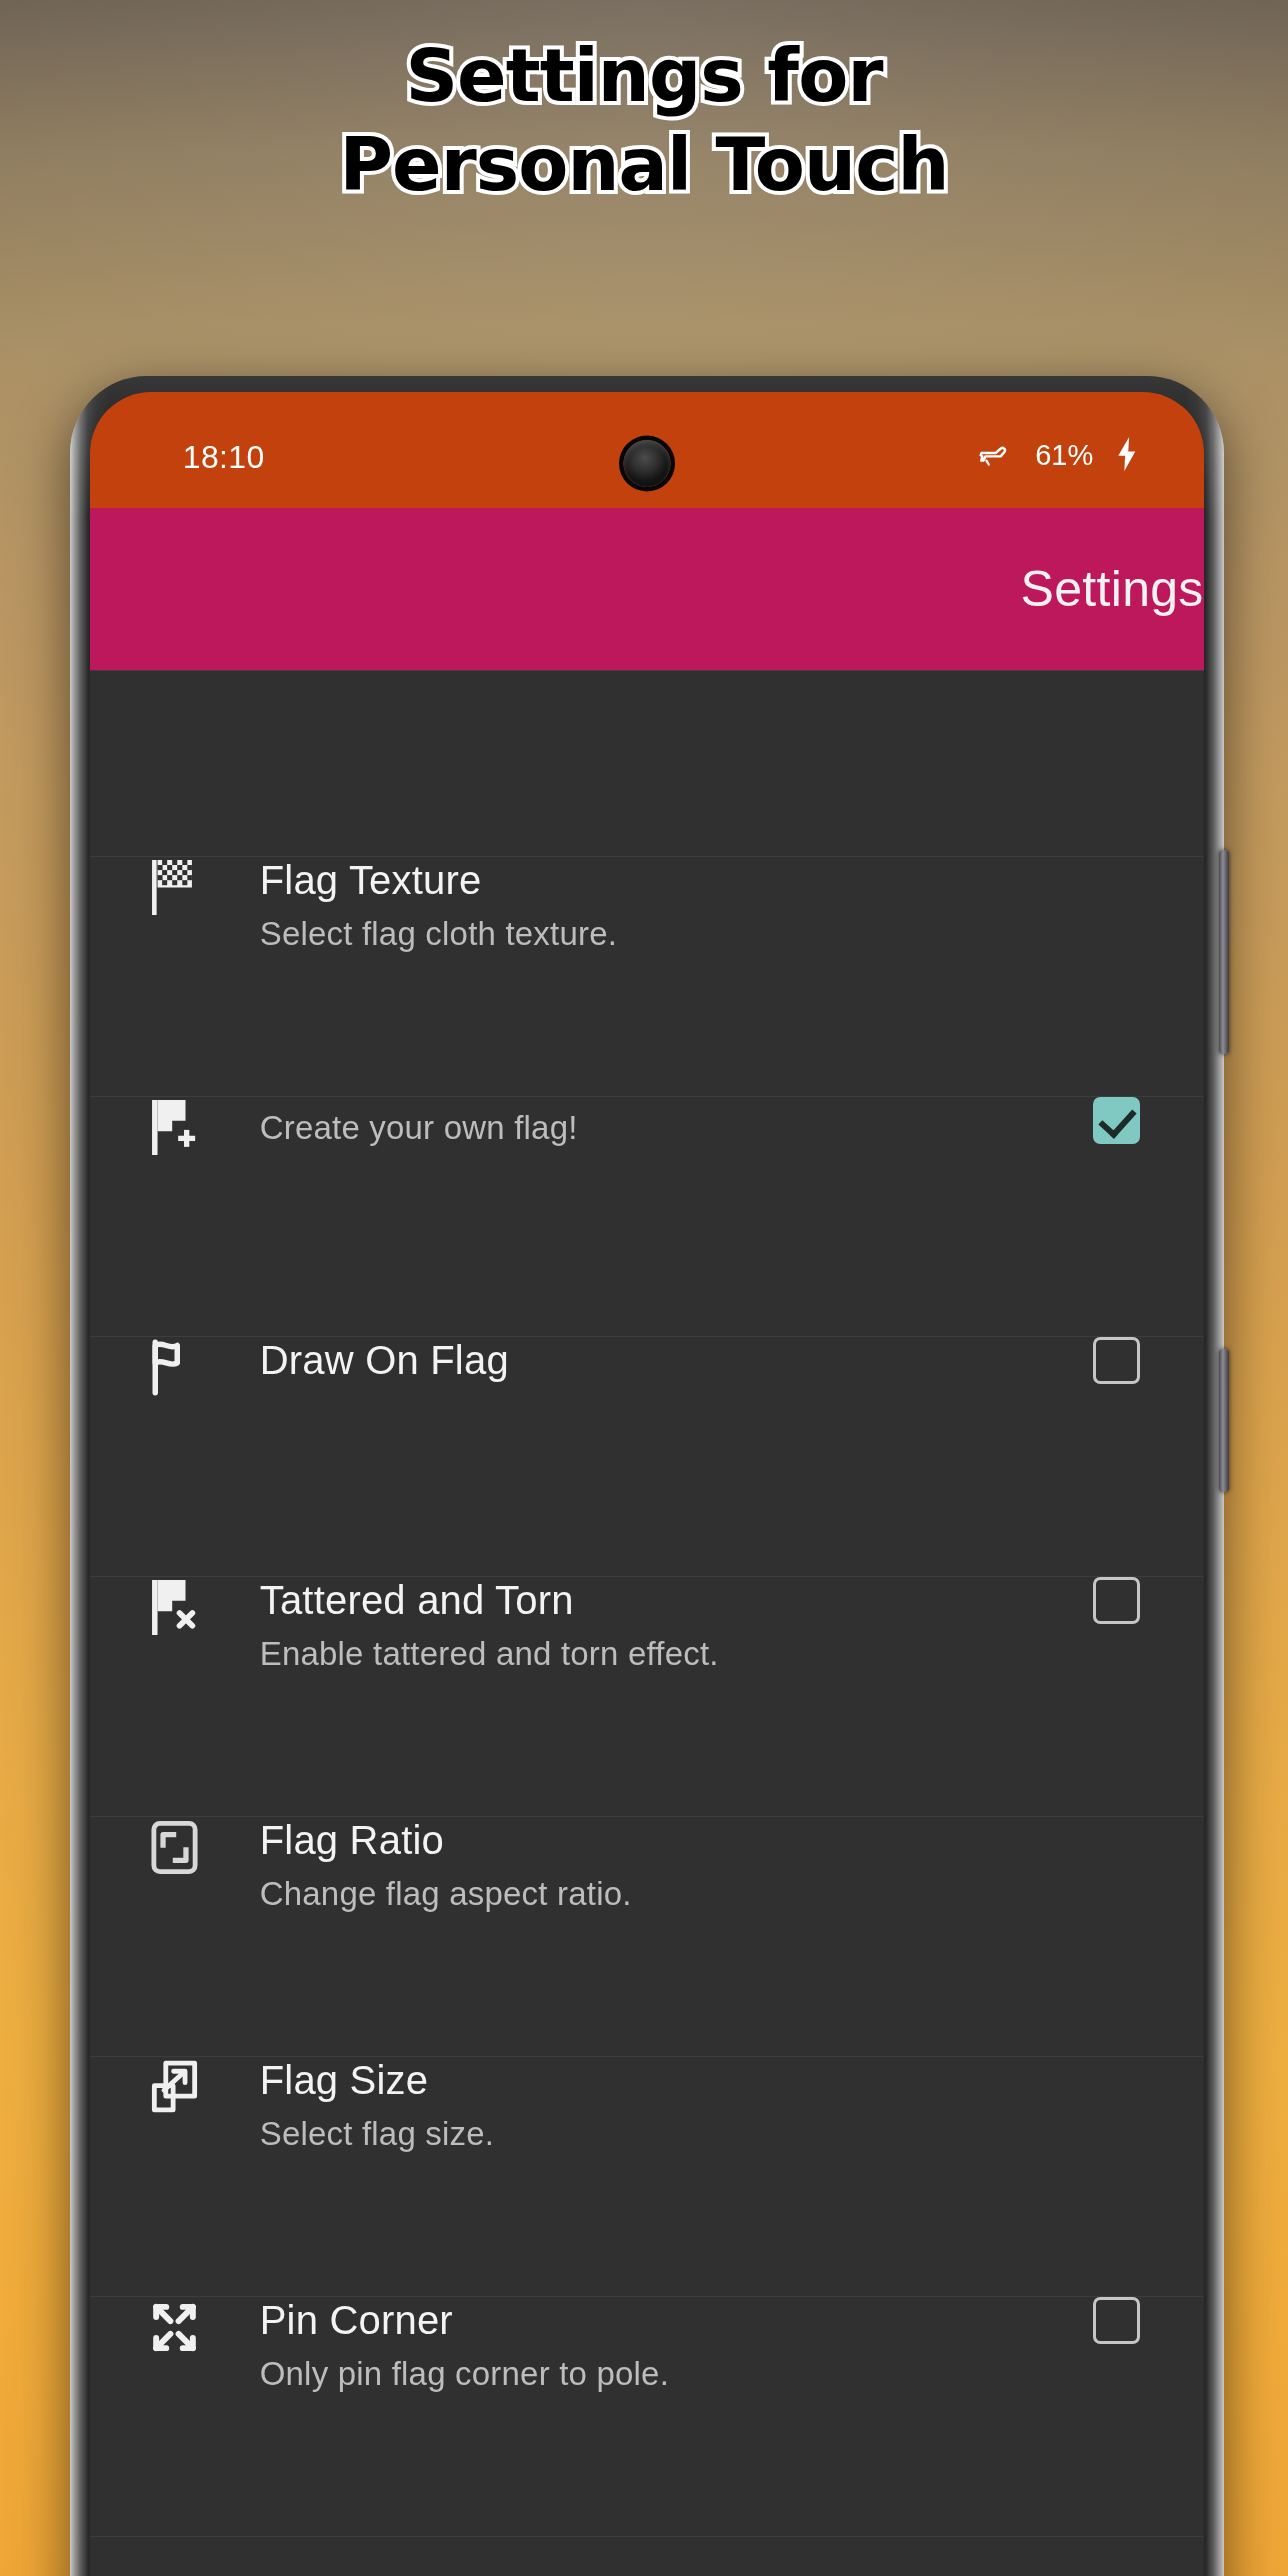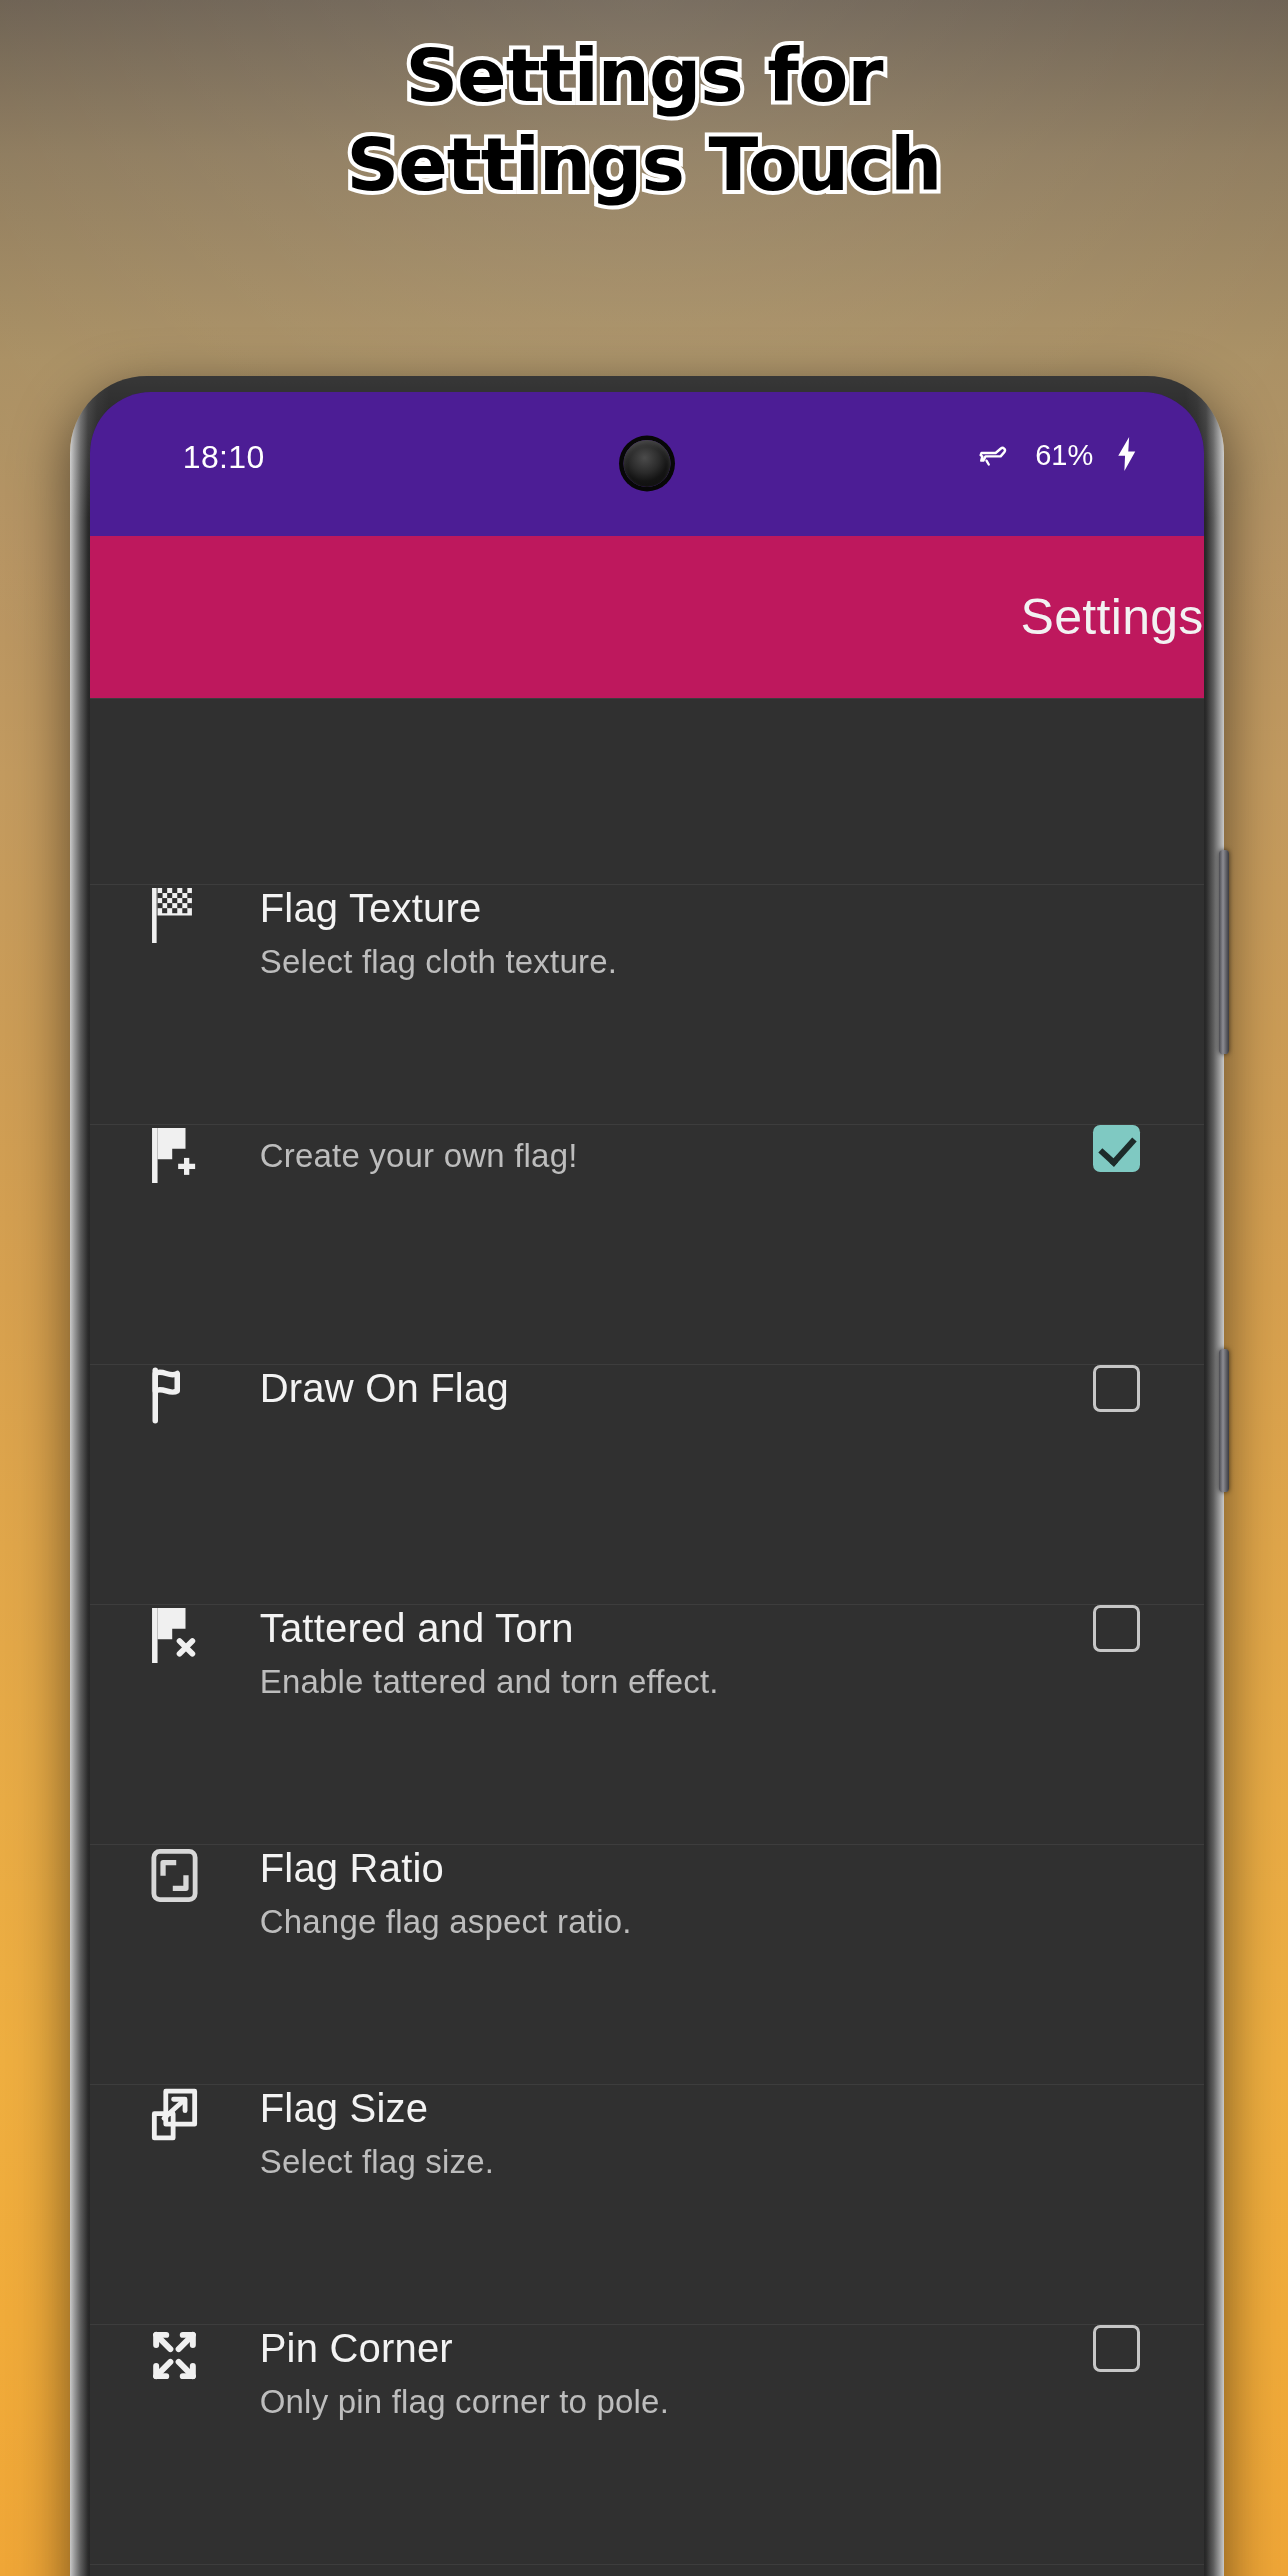--- a/index.html
+++ b/index.html
@@ -99,22 +99,22 @@
     width: 1114px;
     height: 2238px;
     border-radius: 61px 61px 0 0;
     overflow: hidden;
     background: #2e2e2e;
   }
 
   
   #statusbar {
     position: relative;
-    height: 144px;
-    background: #4c1d95;
+    height: 116px;
+    background: #c2410c;
     color: #fff;
   }
   #statusbar-time {
     position:absolute; left: 93px; top: 47px;
     font-size: 32px; font-weight: 400; letter-spacing: 0.4px;
     font-family: "Liberation Sans", sans-serif;
   }
   #statusbar-right {
     position:absolute; right: 66px; top: 45px;
     display:flex; align-items:center; gap: 23px;
@@ -211,21 +211,21 @@
   
   .row.partial { min-height: 134px; align-items: flex-start; padding-top: 97px; border-bottom:none; }
 </style>
 </head>
 <body>
 
 <div id="stage">
 
   <div class="headline">
     <span class="l1">Settings for</span>
-    <span class="l2">Settings Touch</span>
+    <span class="l2">Personal Touch</span>
   </div>
 
   <div id="phone">
     <div class="rim-gloss"></div>
     <div class="side-btn" id="side-btn-volume"></div>
     <div class="side-btn" id="side-btn-power"></div>
 
     <div id="screen">
 
       <div id="statusbar">

